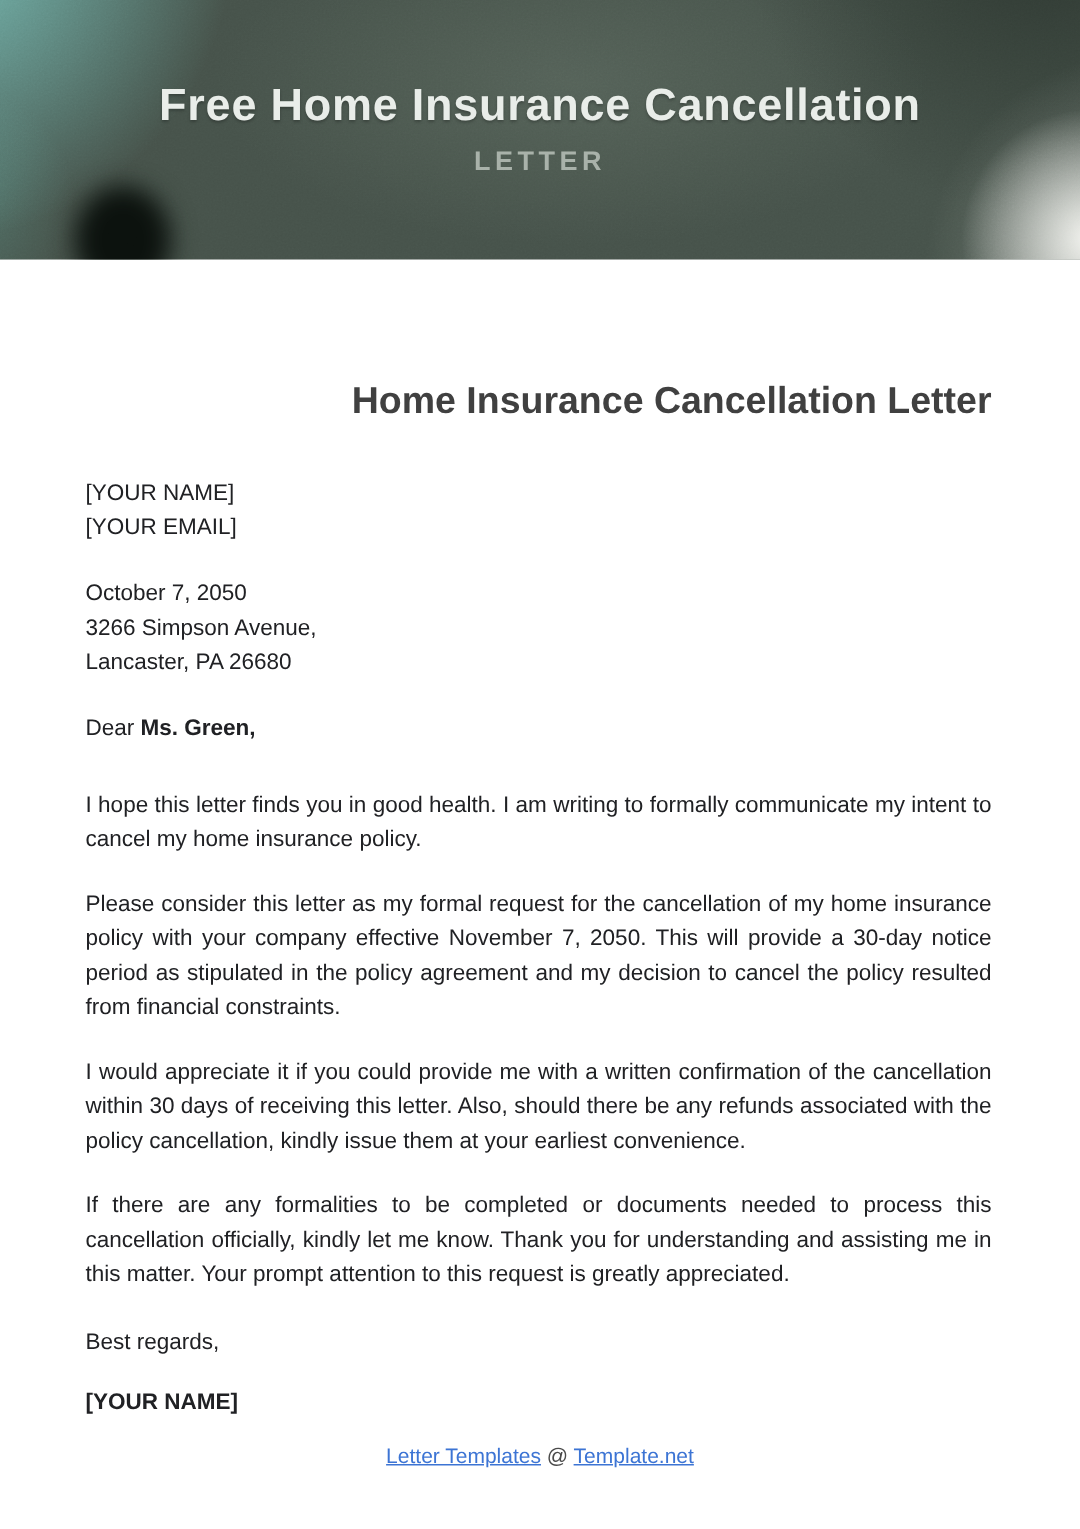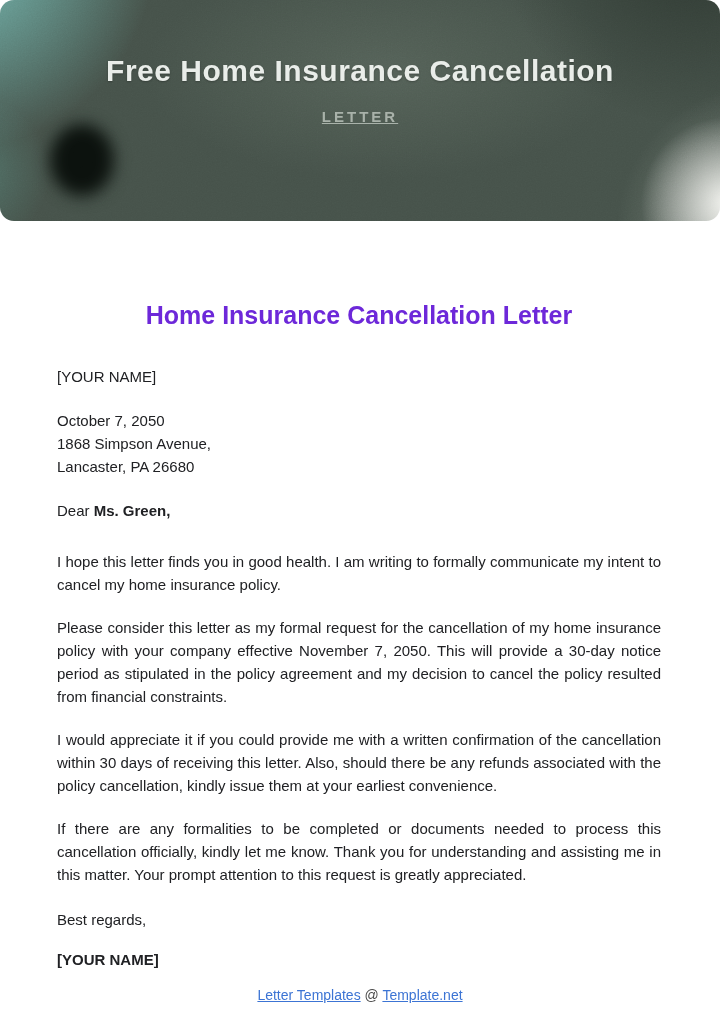--- a/index.html
+++ b/index.html
@@ -17,31 +17,30 @@
   .page {
     width: 720px;
     min-height: 1019px;
     background: #ffffff;
     overflow: hidden;
   }
 
   
   .banner {
     position: relative;
-    height: 221px;
+    height: 173px;
     overflow: hidden;
     background:
       radial-gradient(circle 120px at 101% 92%, rgba(252,252,248,0.95), rgba(252,252,248,0) 72%),
       radial-gradient(circle 210px at 106% 105%, rgba(225,228,221,0.40), rgba(225,228,221,0) 70%),
       radial-gradient(circle 300px at -6% -22%, rgba(124,202,194,0.92), rgba(124,202,194,0) 66%),
       radial-gradient(circle 100px at -4% 78%, rgba(96,158,146,0.45), rgba(96,158,146,0) 78%),
       radial-gradient(circle 270px at 97% -35%, rgba(22,30,24,0.55), rgba(22,30,24,0) 76%),
       radial-gradient(ellipse 330px 150px at 53% 32%, rgba(110,124,112,0.38), rgba(110,124,112,0) 72%),
       #46524a;
-    border-radius: 14px;
   }
   .banner-darkspot {
     position: absolute;
     left: 50px;
     top: 124px;
     width: 64px;
     height: 72px;
     border-radius: 50%;
     background: #0b110d;
     filter: blur(8px);
@@ -65,39 +64,38 @@
   }
   .banner-title {
     margin: 0;
     font-size: 30px;
     font-weight: bold;
     letter-spacing: 0.5px;
     color: #e9ede9;
     text-shadow: 0 1px 2px rgba(0,0,0,0.25);
   }
   .banner-subtitle {
-    margin-top: 20px;
-    font-size: 15px;
+    margin-top: 9px;
+    font-size: 18px;
     font-weight: bold;
     letter-spacing: 3px;
     color: #a9b2aa;
-    text-decoration: underline;
   }
 
   
   .letter {
     padding: 0 59px 0 57px;
   }
   .letter-title {
     margin: 80px 0 35px 0;
     font-size: 25px;
     line-height: 29px;
     font-weight: bold;
-    text-align: center;
-    color: #6d28d9;
+    text-align: right;
+    color: #404040;
   }
   .line {
     font-size: 15px;
     line-height: 23px;
   }
   .block-sender { margin-bottom: 21px; }
   .block-recipient { margin-bottom: 21px; }
   .bold { font-weight: bold; }
   .salutation {
     margin: 0 0 28px 0;
@@ -159,25 +157,26 @@
       <div class="banner-subtitle">LETTER</div>
     </div>
   </header>
 
   <main class="letter">
 
     <h1 class="letter-title">Home Insurance Cancellation Letter</h1>
 
     <div class="block-sender">
       <div class="line">[YOUR NAME]</div>
+      <div class="line">[YOUR EMAIL]</div>
     </div>
 
     <div class="block-recipient">
       <div class="line">October 7, 2050</div>
-      <div class="line">1868 Simpson Avenue,</div>
+      <div class="line">3266 Simpson Avenue,</div>
       <div class="line">Lancaster, PA 26680</div>
     </div>
 
     <p class="salutation"><span>Dear </span><span class="bold">Ms. Green,</span></p>
 
     <p class="para">I hope this letter finds you in good health. I am writing to formally communicate my intent to cancel my home insurance policy.</p>
     <p class="para">Please consider this letter as my formal request for the cancellation of my home insurance policy with your company effective November 7, 2050. This will provide a 30-day notice period as stipulated in the policy agreement and my decision to cancel the policy resulted from financial constraints.</p>
     <p class="para">I would appreciate it if you could provide me with a written confirmation of the cancellation within 30 days of receiving this letter. Also, should there be any refunds associated with the policy cancellation, kindly issue them at your earliest convenience.</p>
     <p class="para para-last">If there are any formalities to be completed or documents needed to process this cancellation officially, kindly let me know. Thank you for understanding and assisting me in this matter. Your prompt attention to this request is greatly appreciated.</p>
 

